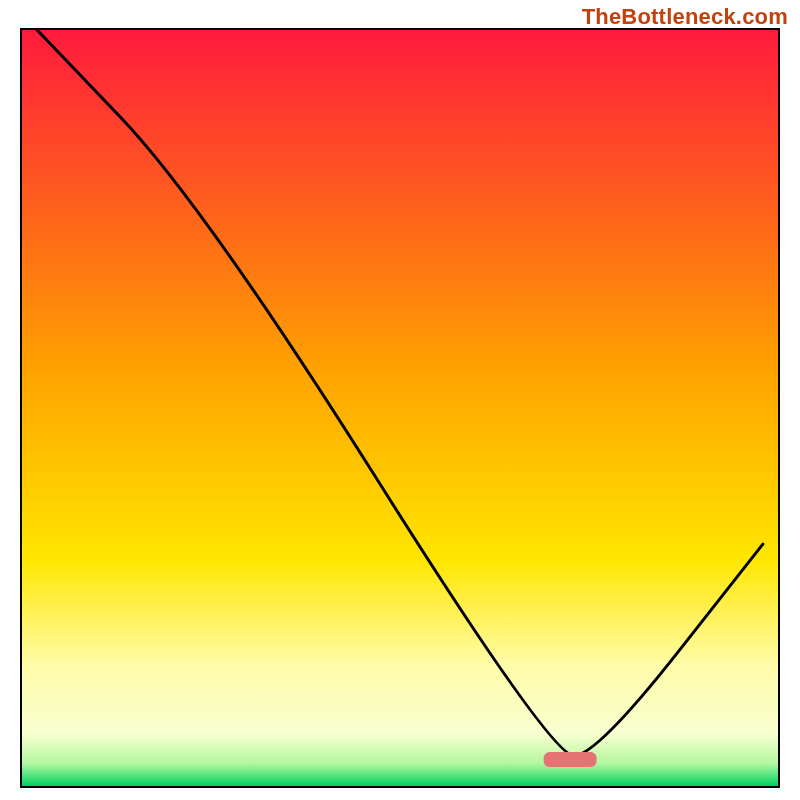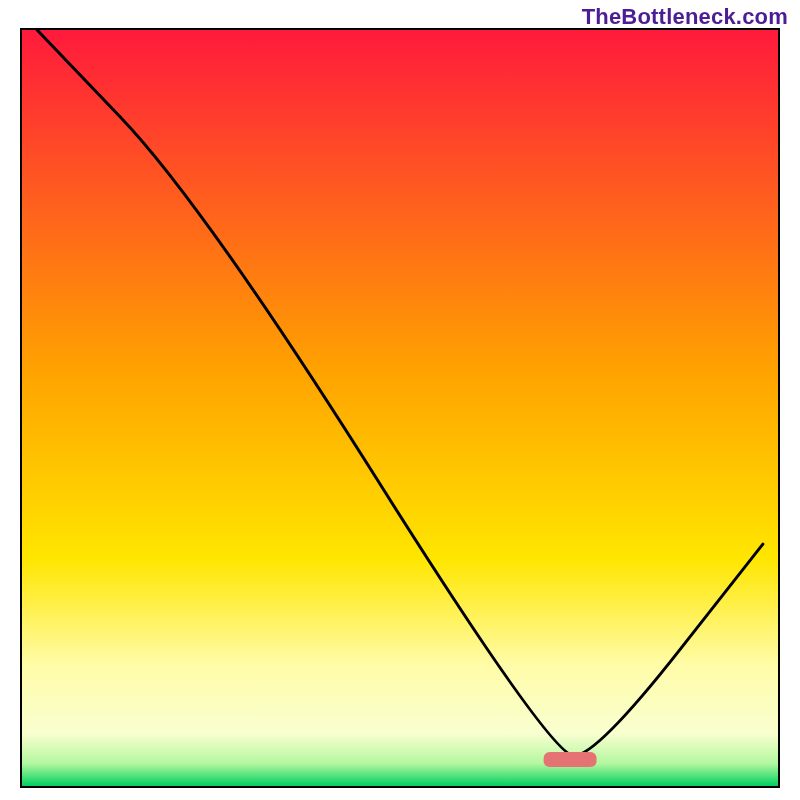--- a/index.html
+++ b/index.html
@@ -13,21 +13,21 @@
   }
   .frame {
     position: relative;
     width: 800px;
     height: 800px;
   }
   .watermark {
     position: absolute;
     top: 4px;
     right: 12px;
-    color: #4c1d95;
+    color: #c2410c;
     font-size: 22px;
     font-weight: 600;
     letter-spacing: 0.2px;
     z-index: 5;
     user-select: none;
   }
   
   .plot {
     position: absolute;
     left: 20px;

